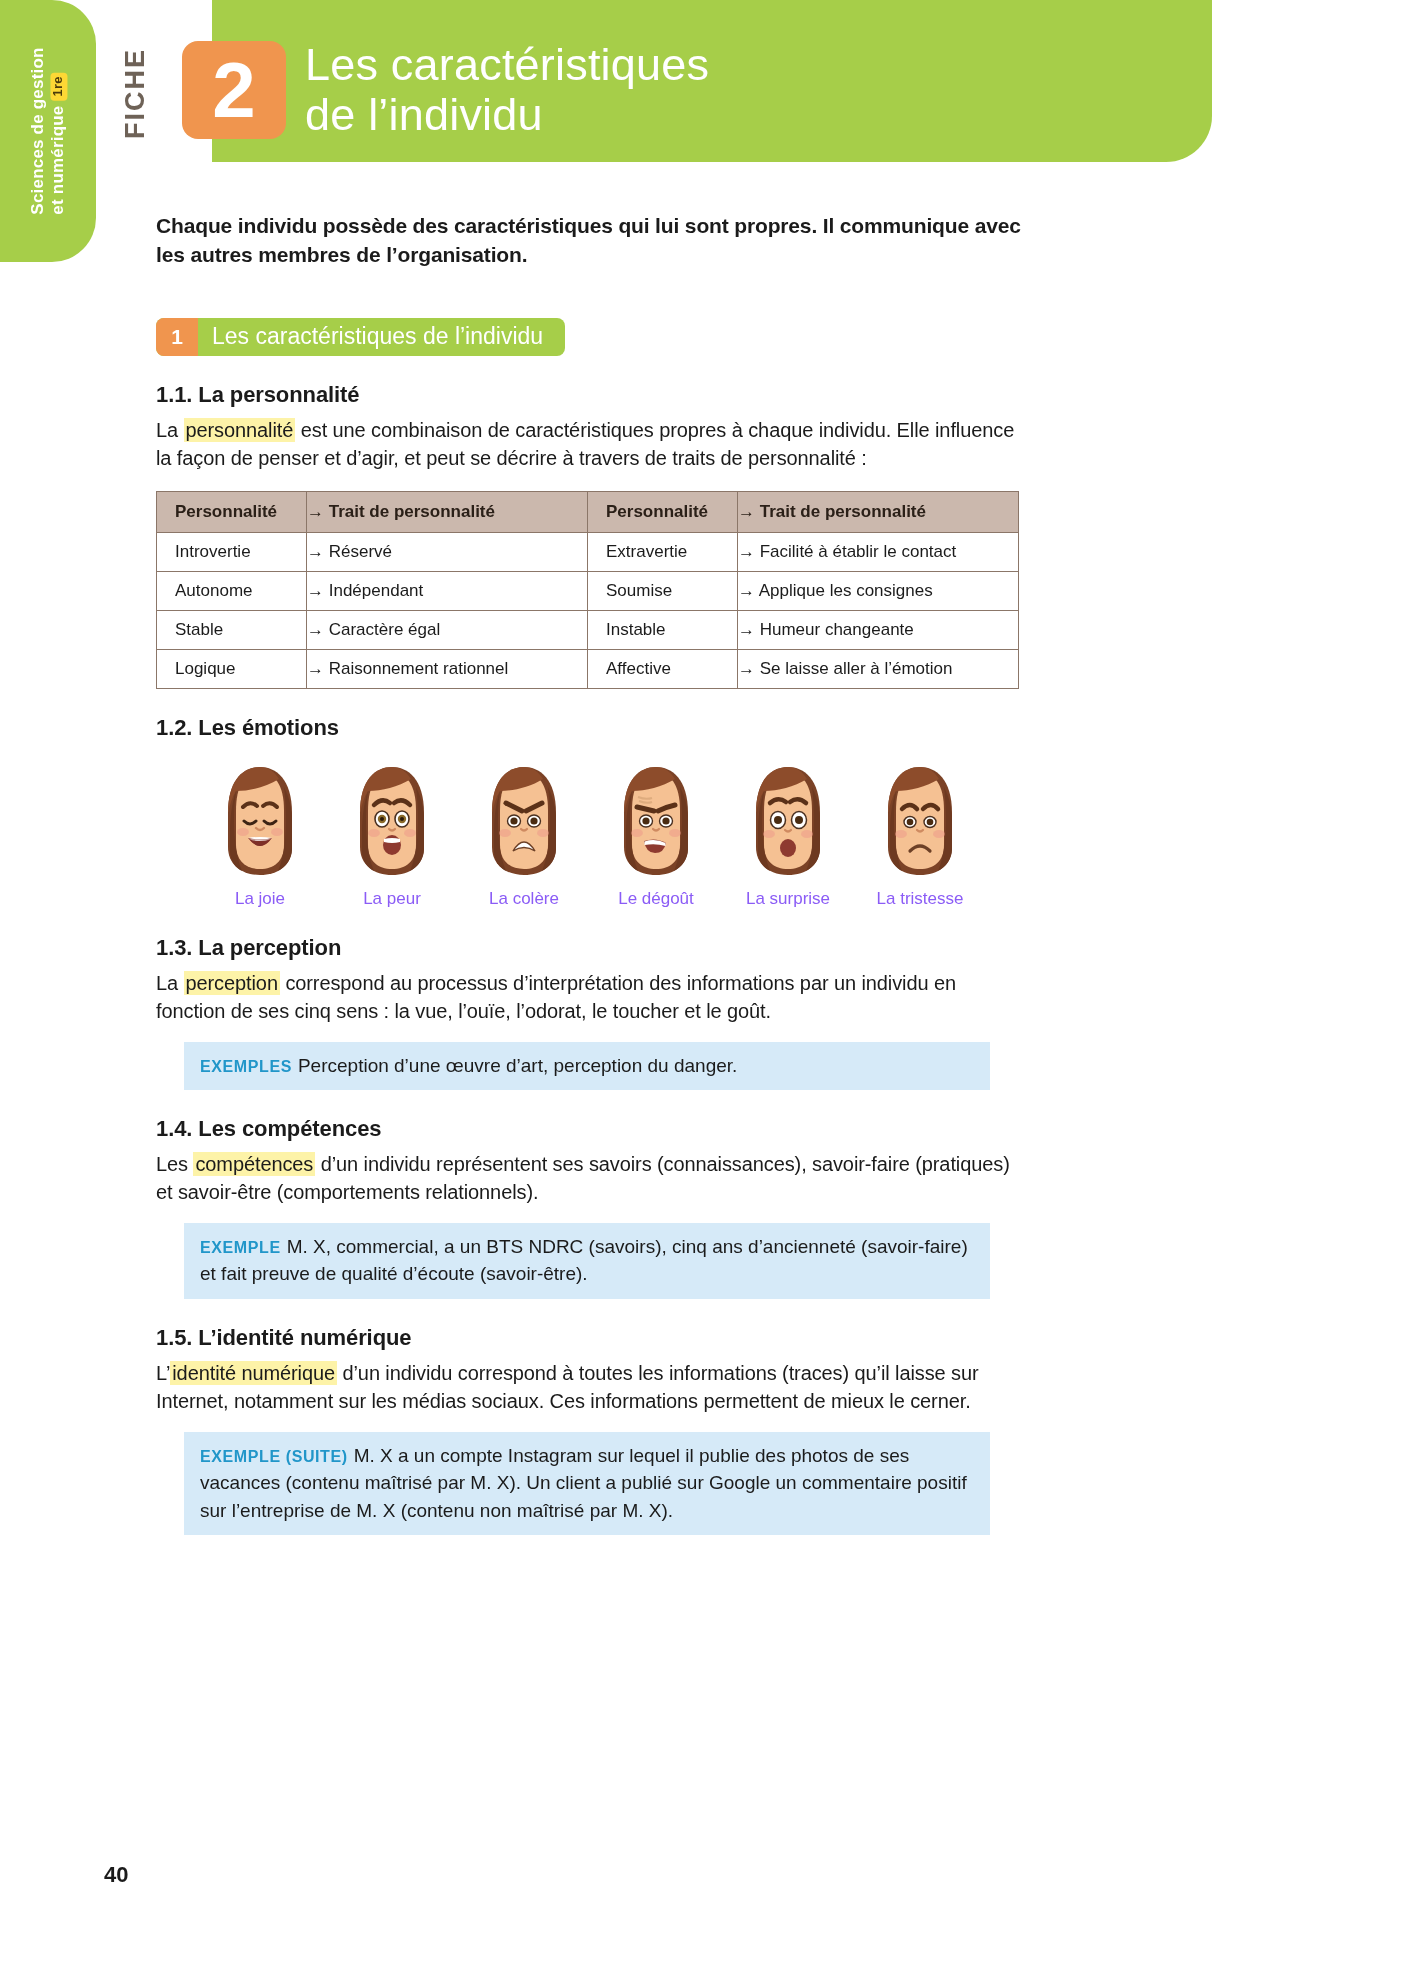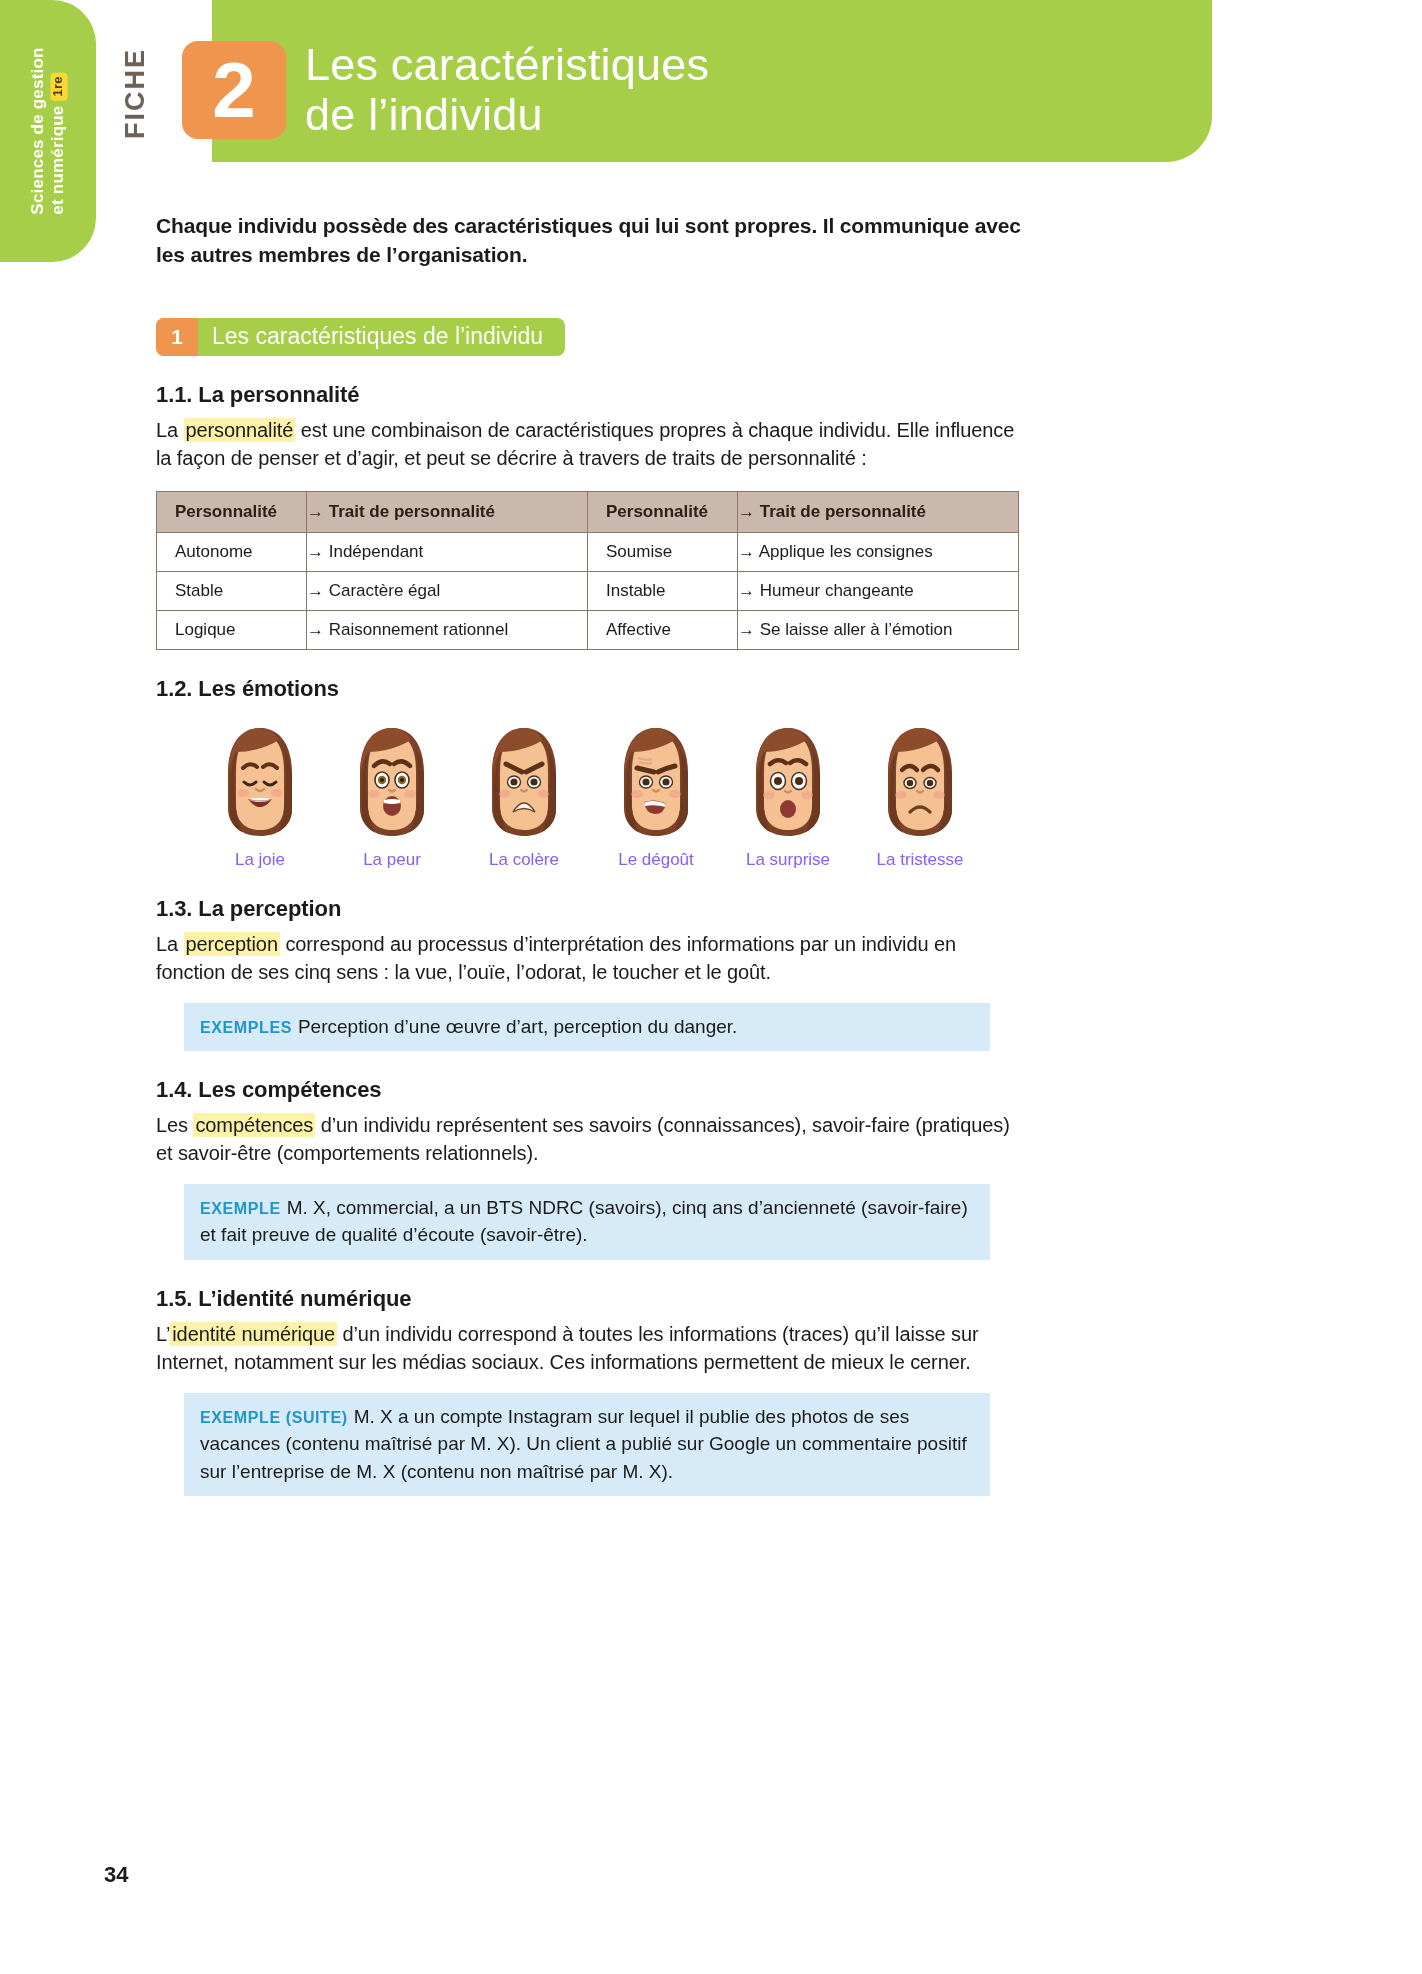--- a/index.html
+++ b/index.html
@@ -181,20 +181,26 @@
         </colgroup>
       <thead>
         <tr>
           <th>Personnalité</th>
           <th class="arrow">→ Trait de personnalité</th>
           <th>Personnalité</th>
           <th class="arrow">→ Trait de personnalité</th>
         </tr>
       </thead>
       <tbody>
+        <tr>
+          <td>Introvertie</td>
+          <td class="arrow">→ Réservé</td>
+          <td>Extravertie</td>
+          <td class="arrow">→ Facilité à établir le contact</td>
+        </tr>
         <tr>
           <td>Autonome</td>
           <td class="arrow">→ Indépendant</td>
           <td>Soumise</td>
           <td class="arrow">→ Applique les consignes</td>
         </tr>
         <tr>
           <td>Stable</td>
           <td class="arrow">→ Caractère égal</td>
           <td>Instable</td>
@@ -361,14 +367,14 @@
     <p class="body"><span>Les </span><span class="hl">compétences</span><span> d’un individu représentent ses savoirs (connaissances), savoir-faire (pratiques) et savoir-être (comportements relationnels).</span></p>
     <div class="exbox"><span class="exlabel">EXEMPLE</span><span>M. X, commercial, a un BTS NDRC (savoirs), cinq ans d’ancienneté (savoir-faire) et fait preuve de qualité d’écoute (savoir-être).</span></div>
 
     
     <h3 class="sub">1.5. L’identité numérique</h3>
     <p class="body"><span>L’</span><span class="hl">identité numérique</span><span> d’un individu correspond à toutes les informations (traces) qu’il laisse sur Internet, notamment sur les médias sociaux. Ces informations permettent de mieux le cerner.</span></p>
     <div class="exbox"><span class="exlabel">EXEMPLE (SUITE)</span><span>M. X a un compte Instagram sur lequel il publie des photos de ses vacances (contenu maîtrisé par M. X). Un client a publié sur Google un commentaire positif sur l’entreprise de M. X (contenu non maîtrisé par M. X).</span></div>
 
   </div>
 
-  <div class="pagenum">34</div>
+  <div class="pagenum">40</div>
 </div>
 
 </body></html>

